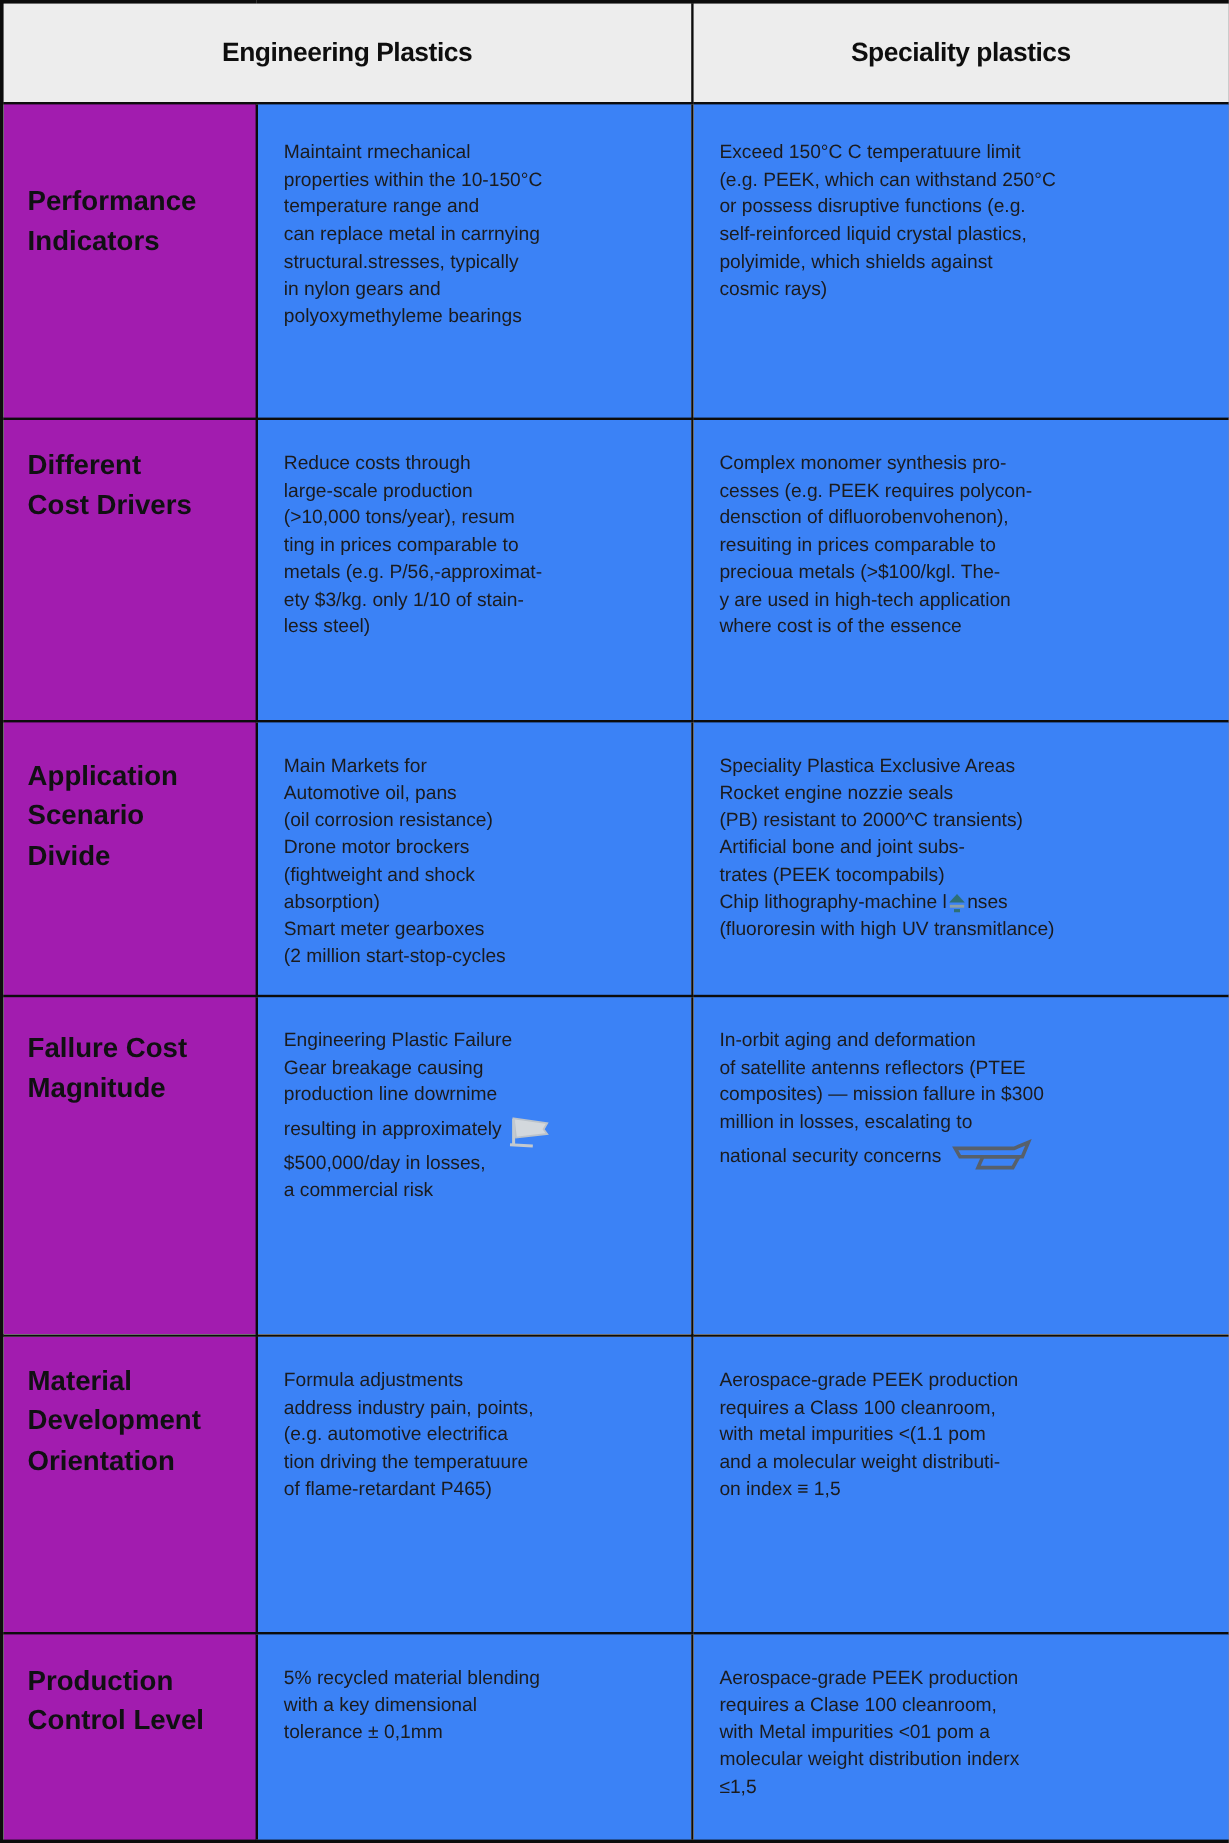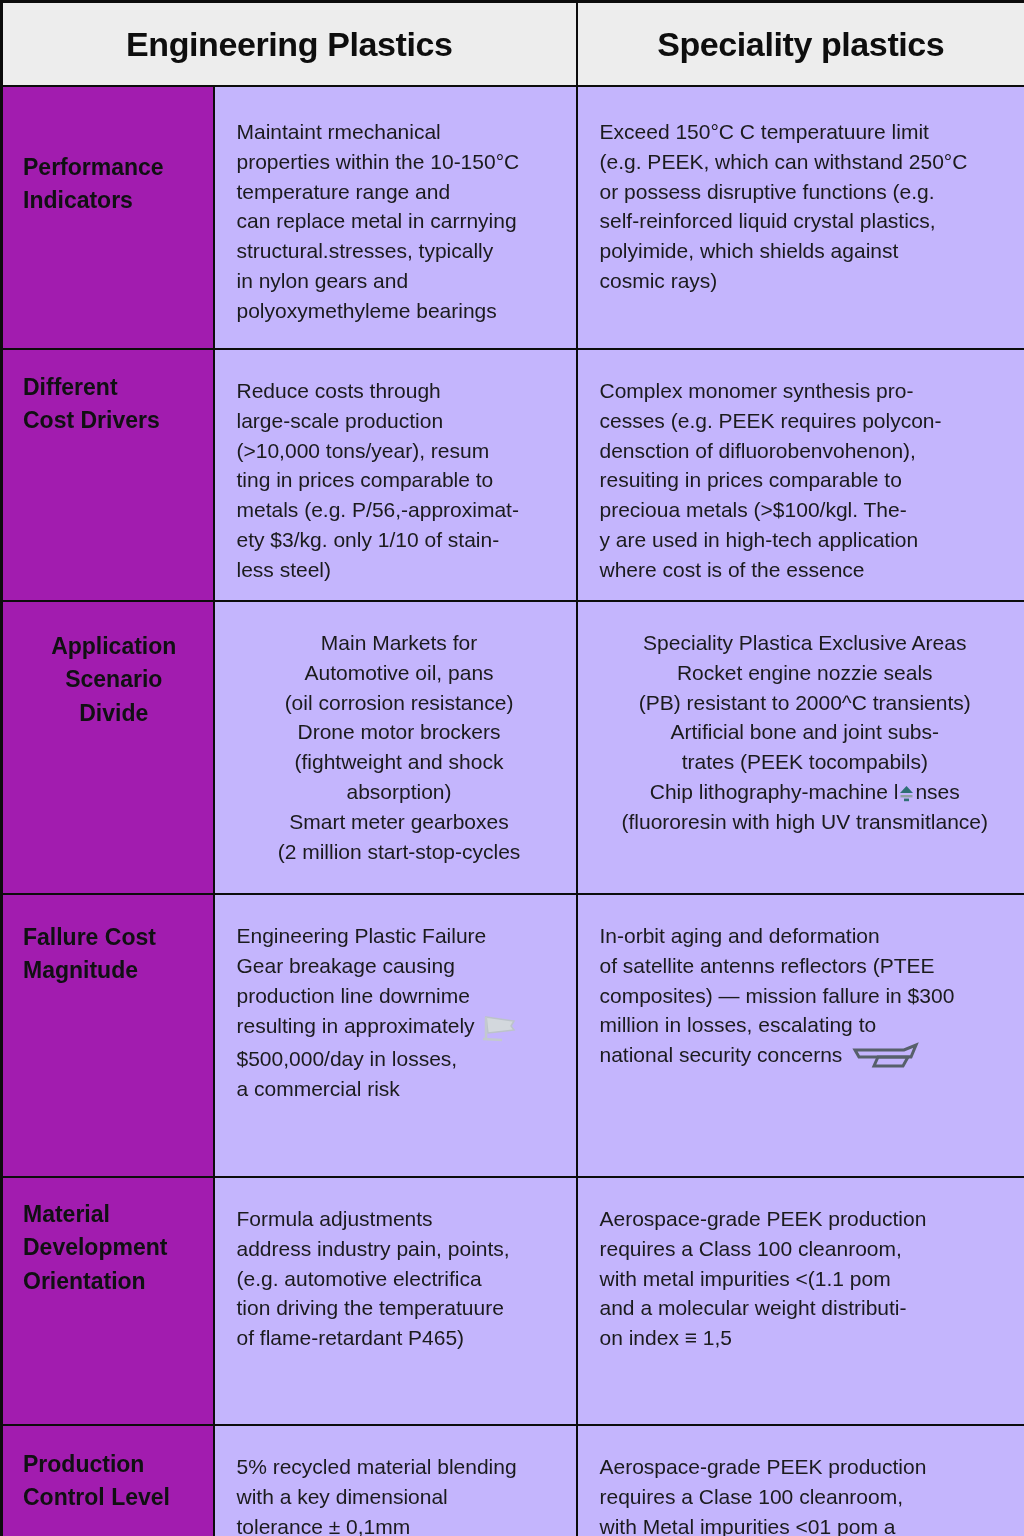--- a/index.html
+++ b/index.html
@@ -19,48 +19,48 @@
   col.c-label { width: 212px; }
   col.c-eng   { width: 363px; }
   col.c-spec  { width: 449px; }
   th, td {
     border: 2px solid #0c0c0c;
     vertical-align: top;
     overflow: hidden;
   }
   .head-cell {
     background: #ededed;
-    font-size: 34px;
+    font-size: 22px;
     font-weight: 700;
     letter-spacing: -0.4px;
     color: #0e0e0e;
     text-align: center;
     vertical-align: middle;
     height: 80px;
   }
   .label-cell {
     background: #a21caf;
     font-weight: 700;
     font-size: 23px;
     line-height: 1.45;
     color: #101012;
     padding: 26px 8px 0 20px;
     white-space: pre-line;
   }
   .body-cell {
-    background: #c4b5fd;
-    font-size: 21px;
+    background: #3b82f6;
+    font-size: 16px;
     line-height: 1.42;
     color: #1b1b1d;
     padding: 26px 14px 0 22px;
     white-space: pre-line;
   }
   tbody tr:nth-child(1) { height: 263px; }
   tbody tr:nth-child(2) { height: 252px; }
-  tbody tr:nth-child(3) { height: 293px; text-align: center; }
+  tbody tr:nth-child(3) { height: 229px; }
   tbody tr:nth-child(4) { height: 283px; }
   tbody tr:nth-child(5) { height: 248px; }
   tbody tr:nth-child(1) .label-cell { padding-top: 64px; }
   tbody tr:nth-child(2) .label-cell { padding-top: 21px; }
   tbody tr:nth-child(3) .label-cell { padding-top: 28px; }
   tbody tr:nth-child(4) .label-cell { padding-top: 26px; }
   tbody tr:nth-child(5) .label-cell { padding-top: 20px; }
   tbody tr:nth-child(6) .label-cell { padding-top: 22px; }
   tbody tr:nth-child(1) .body-cell { padding-top: 30px; }
   .inline-icon {

